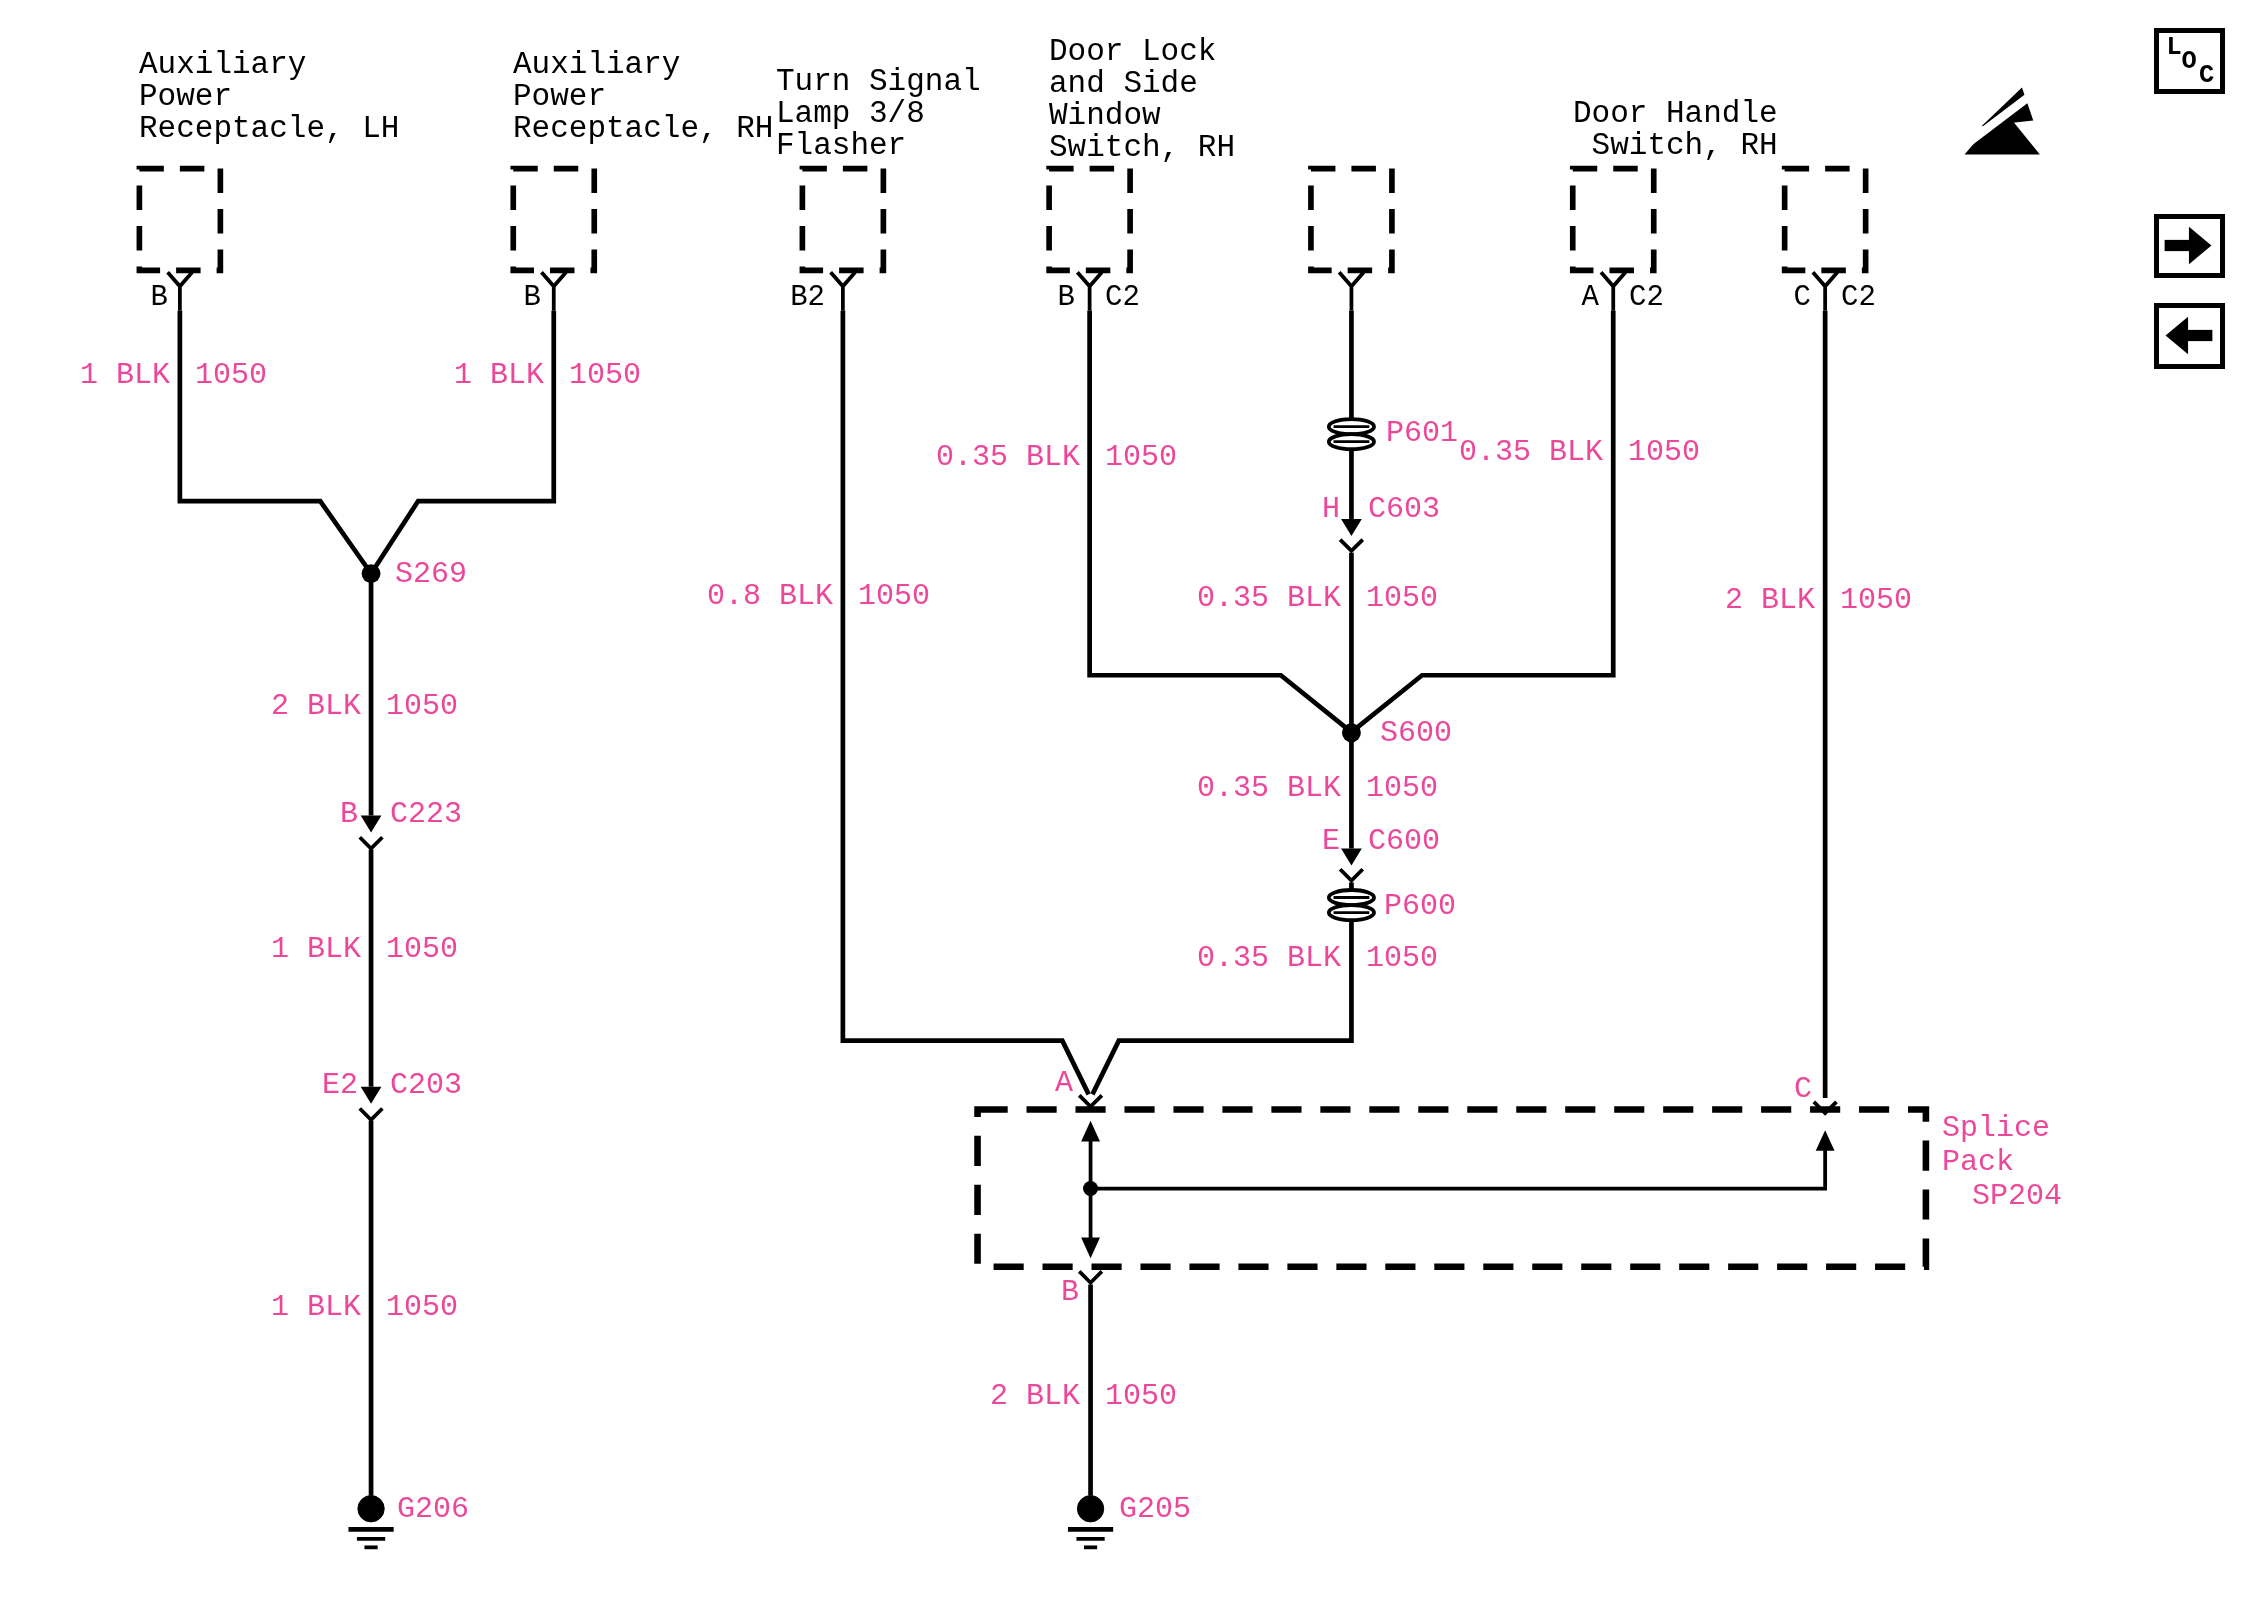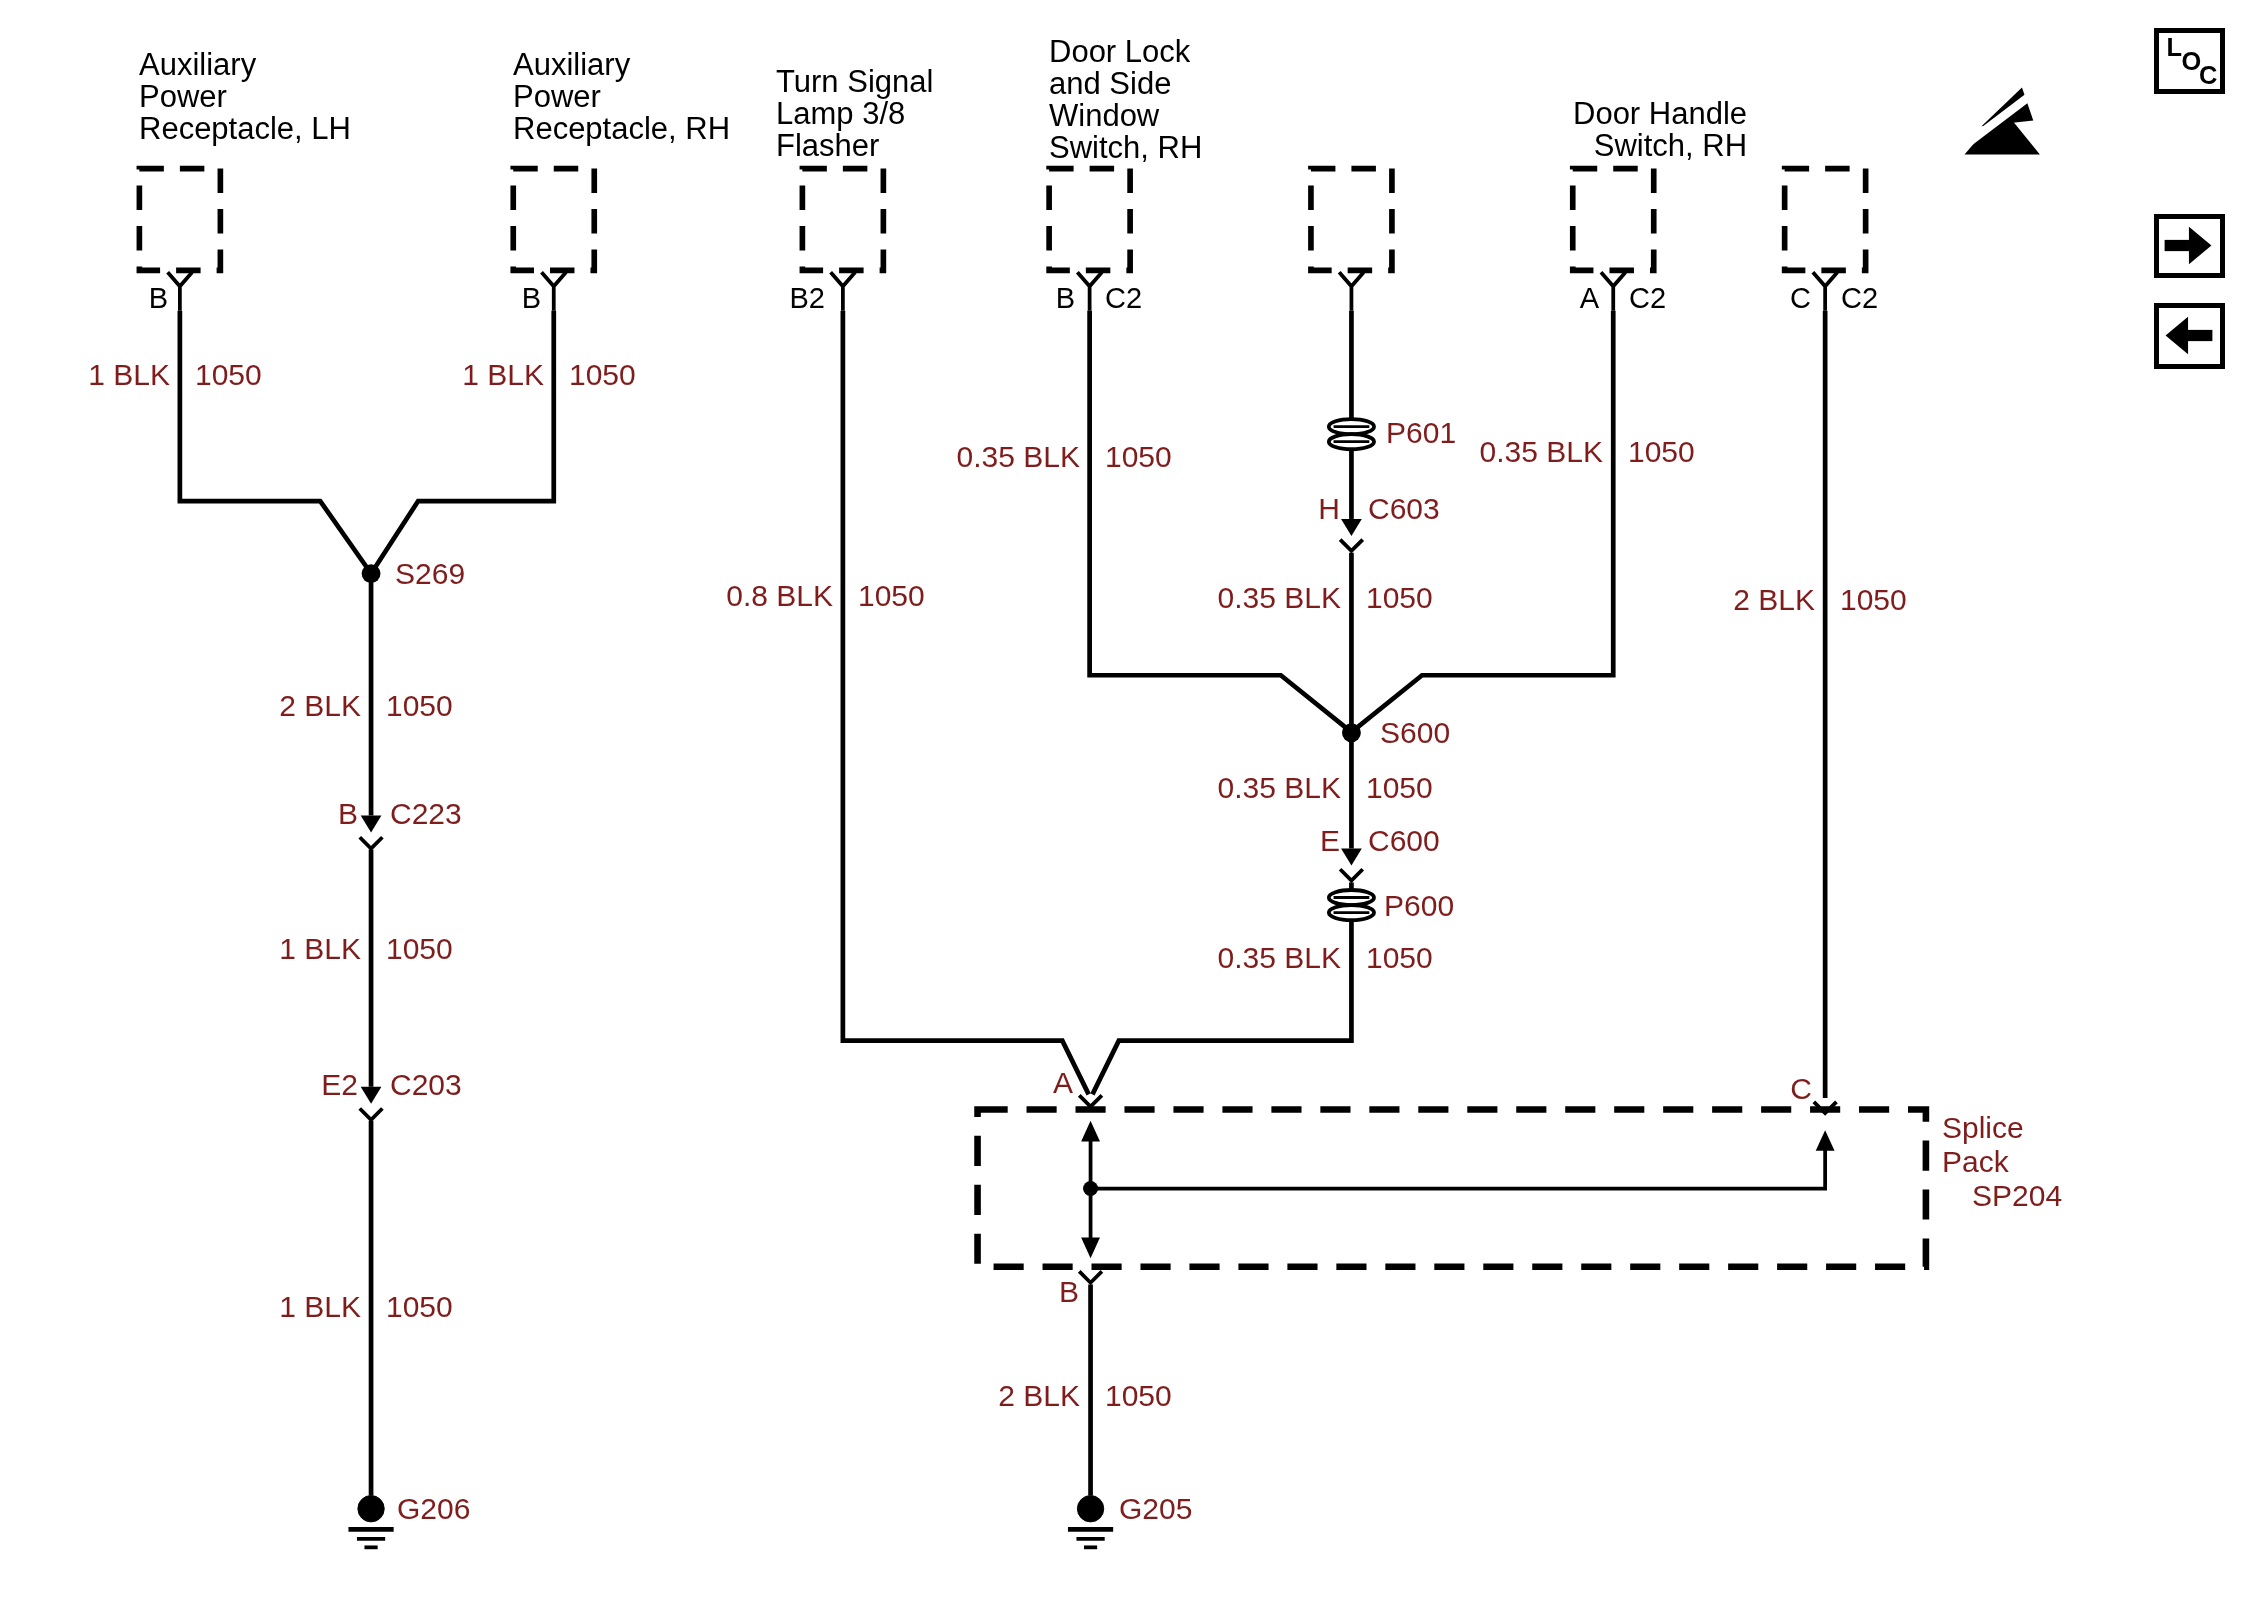--- a/index.html
+++ b/index.html
@@ -1,19 +1,19 @@
 <!DOCTYPE html>
 <html style="font-size:15px"><head>
 <meta charset="utf-8">
 <style>
   html,body{margin:0;padding:0;background:#fff;}
   .canvas{position:relative;width:2264px;height:1618px;background:#ffffff;
-          font-family:Liberation Sans, sans-serif;color:#000;overflow:hidden;}
+          font-family:Liberation Mono, monospace;color:#000;overflow:hidden;}
   svg.wires{position:absolute;left:0;top:0;}
-  .lbl{position:absolute;font-size:30px;line-height:34px;white-space:nowrap;color:#7f1d1d;}
+  .lbl{position:absolute;font-size:30px;line-height:34px;white-space:nowrap;color:#ec4899;}
   .r{text-align:right;}
   .title{position:absolute;font-size:31px;line-height:32px;color:#000;}
   .title div{white-space:nowrap;}
   .np4{font-size:23.5px;}
   .pin{position:absolute;font-size:29px;line-height:32px;white-space:nowrap;}
   .navbox{position:absolute;width:71px;box-sizing:border-box;border:5.6px solid #000;background:#fff;}
   .loc-letter{position:absolute;font-size:25.4px;font-weight:bold;}
 </style>
 </head>
 <body>

